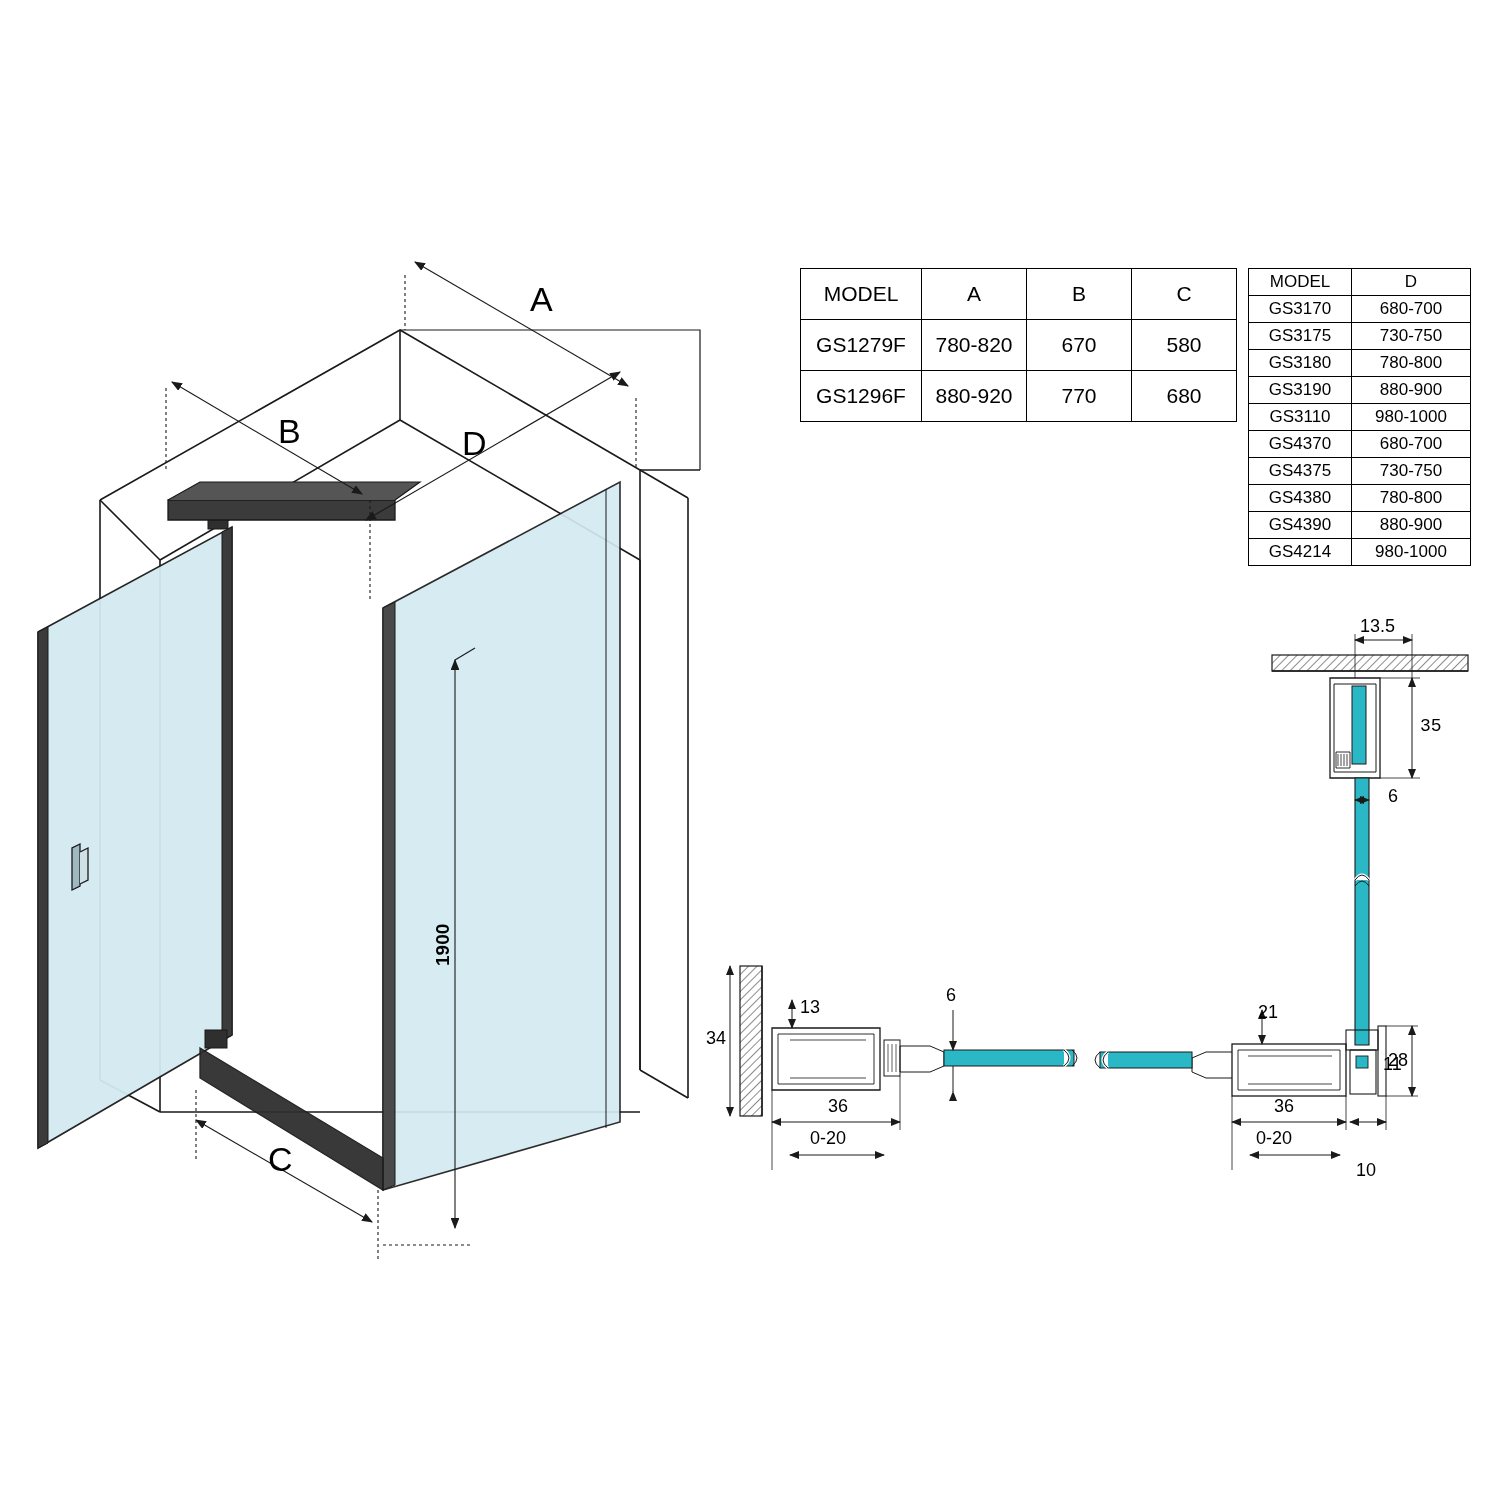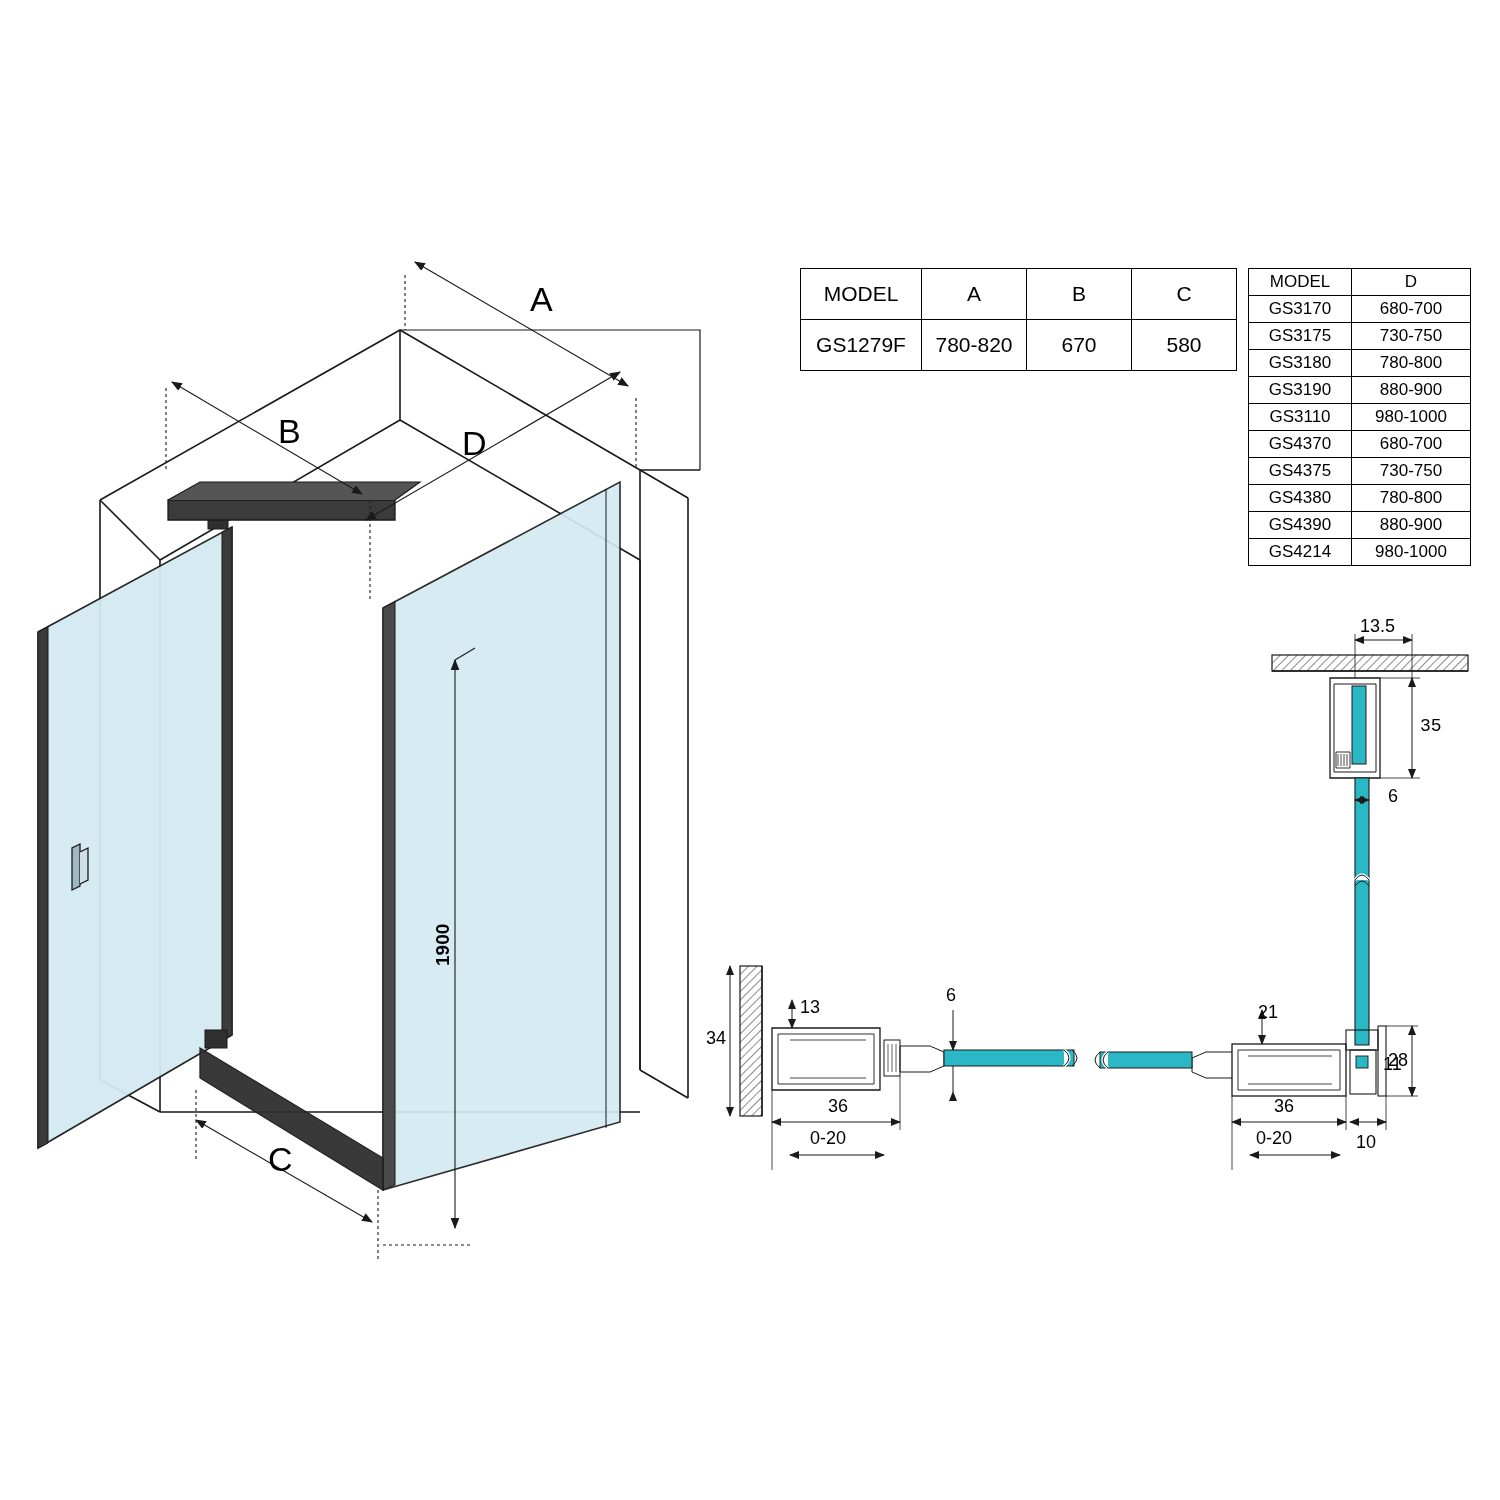--- a/index.html
+++ b/index.html
@@ -274,37 +274,43 @@
   <div class="lbl sm" style="left:706px; top:1028px;">34</div>
   <div class="lbl sm" style="left:800px; top:997px;text-align:right;">13</div>
   <div class="lbl sm" style="left:946px; top:985px;">6</div>
   <div class="lbl sm" style="left:828px; top:1096px;">36</div>
   <div class="lbl sm" style="left:810px; top:1128px;">0-20</div>
 
   <div class="lbl sm" style="left:1258px; top:1002px;">21</div>
   <div class="lbl sm" style="left:1388px; top:1050px;">28</div>
   <div class="lbl sm" style="left:1368px; top:1054px;padding-left:15px;">11</div>
   <div class="lbl sm" style="left:1274px; top:1096px;">36</div>
-  <div class="lbl sm" style="left:1356px; top:1132px;">10</div>
+  <div class="lbl sm" style="left:1356px; top:1160px;">10</div>
   <div class="lbl sm" style="left:1256px; top:1128px;">0-20</div>
 
   <table class="tbl" id="table-main">
     <tbody>
       <tr>
         <td class="c-model">MODEL</td>
         <td class="c-a">A</td>
         <td class="c-b">B</td>
         <td class="c-c">C</td>
       </tr>
       <tr>
         <td class="c-model">GS1279F</td>
         <td class="c-a">780-820</td>
         <td class="c-b">670</td>
         <td class="c-c">580</td>
       </tr>
+      <tr>
+        <td class="c-model">GS1296F</td>
+        <td class="c-a">880-920</td>
+        <td class="c-b">770</td>
+        <td class="c-c">680</td>
+      </tr>
     </tbody>
   </table>
 
   <table class="tbl" id="table-d">
     <tbody>
       <tr>
         <td class="d-model">MODEL</td>
         <td class="d-val">D</td>
       </tr>
       <tr>

